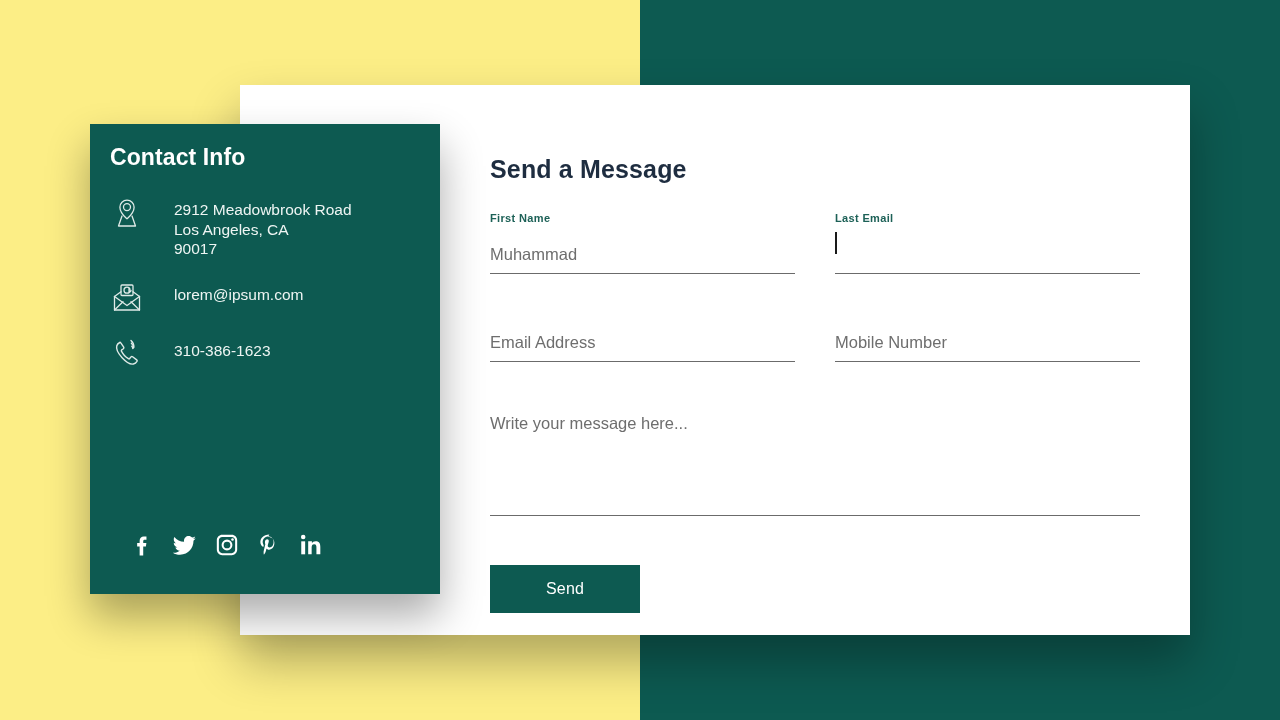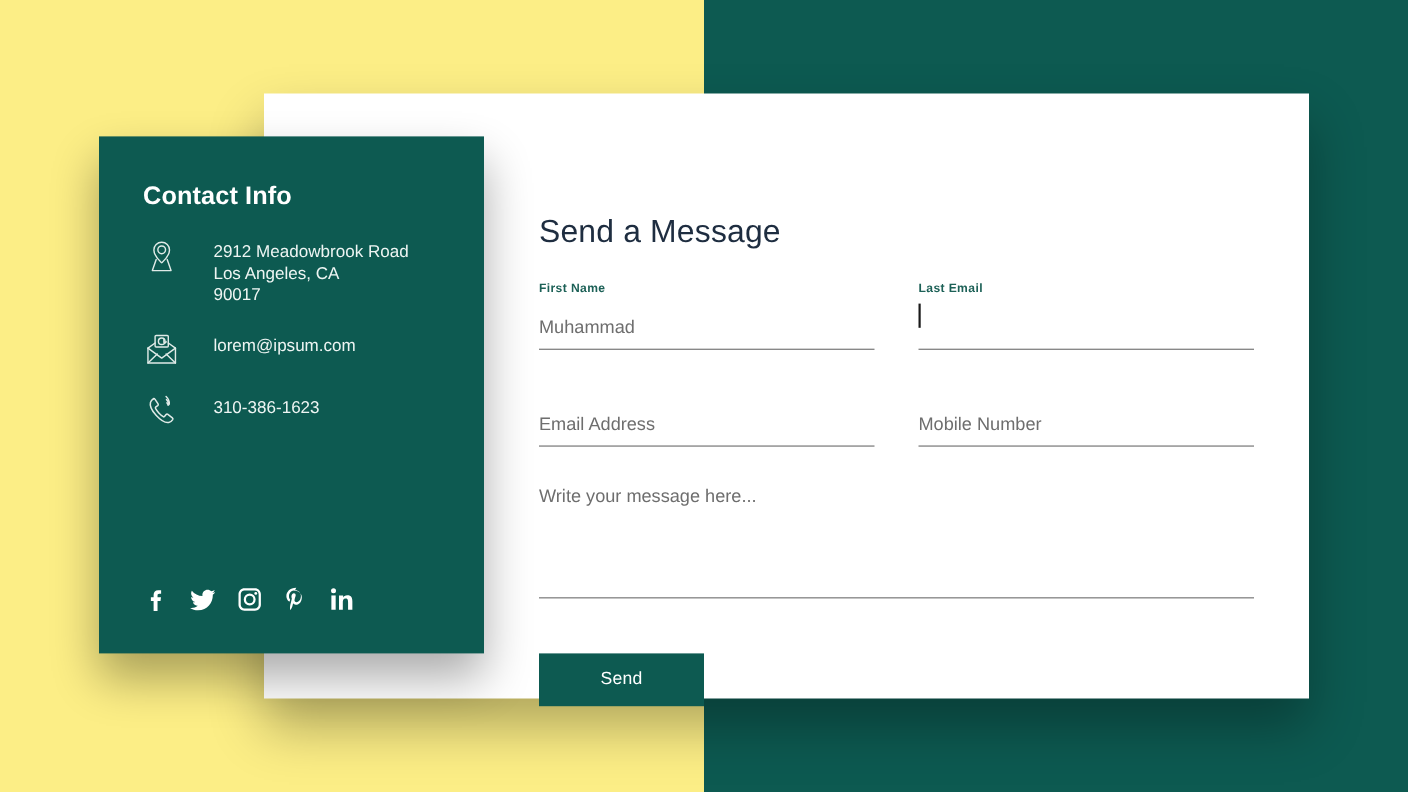--- a/index.html
+++ b/index.html
@@ -25,21 +25,21 @@
     position:absolute; left:240px; top:85px; width:950px; height:550px;
     background:#ffffff;
     box-shadow: 0 26px 46px rgba(0,0,0,0.30);
   }
 
   
   #panel {
     position:absolute; left:90px; top:124px; width:350px; height:470px;
     background:#0d5a51;
     box-shadow: 0 22px 40px rgba(0,0,0,0.33);
-    padding:40px;
+    padding:20px;
     color:#ffffff;
   }
   #panel-title {
     font-size:23px; font-weight:bold; letter-spacing:.1px;
     color:#ffffff; margin-bottom:27px;
   }
   .info-row {
     display:flex; align-items:flex-start; gap:30px; margin-bottom:24px;
   }
   .info-icon { flex:0 0 34px; width:34px; height:34px; margin-top:-2px; }
@@ -54,22 +54,22 @@
     display:flex; align-items:center; gap:16px;
   }
   .social-icon { width:26px; height:26px; cursor:pointer; }
   .social-icon svg { display:block; width:26px; height:26px; fill:#ffffff; }
 
   
   #form {
     position:absolute; left:490px; top:155px; width:650px;
   }
   #form-title {
-    font-size:29px; font-weight:normal; color:#1e2d40;
-    letter-spacing:.15px; margin-bottom:28px;margin-top:40px;
+    font-size:25px; font-weight:bold; color:#1e2d40;
+    letter-spacing:.15px; margin-bottom:28px;
   }
   .field-row { display:flex; gap:40px; }
   .field {
     position:relative; width:305px; margin-bottom:26px;
   }
   .field-label {
     font-size:11px; font-weight:bold; color:#1d6157;
     letter-spacing:.35px; margin-bottom:16px; height:14px;
   }
   .field-label.hidden { visibility:hidden; }
@@ -81,21 +81,21 @@
   }
   .field-input::placeholder { color:#6e6e6e; opacity:1; }
   .field-input.filled { color:#6e6e6e; }
 
   
   .caret {
     position:absolute; left:0; top:20px; width:1.5px; height:22px;
     background:#1a1a1a;
   }
 
-  #message-field { position:relative; width:650px; margin-top:8px; }
+  #message-field { position:relative; width:650px; margin-top:24px; }
   #message-input {
     width:650px; height:104px; border:none; outline:none; resize:none;
     border-bottom:1px solid #6b6b6b; background:transparent;
     font-family:"Liberation Sans", sans-serif;
     font-size:16.5px; color:#4a4a4a; line-height:22px;
     padding:0; overflow:hidden;
   }
   #message-input::placeholder { color:#6e6e6e; opacity:1; }
 
   #send-button {

